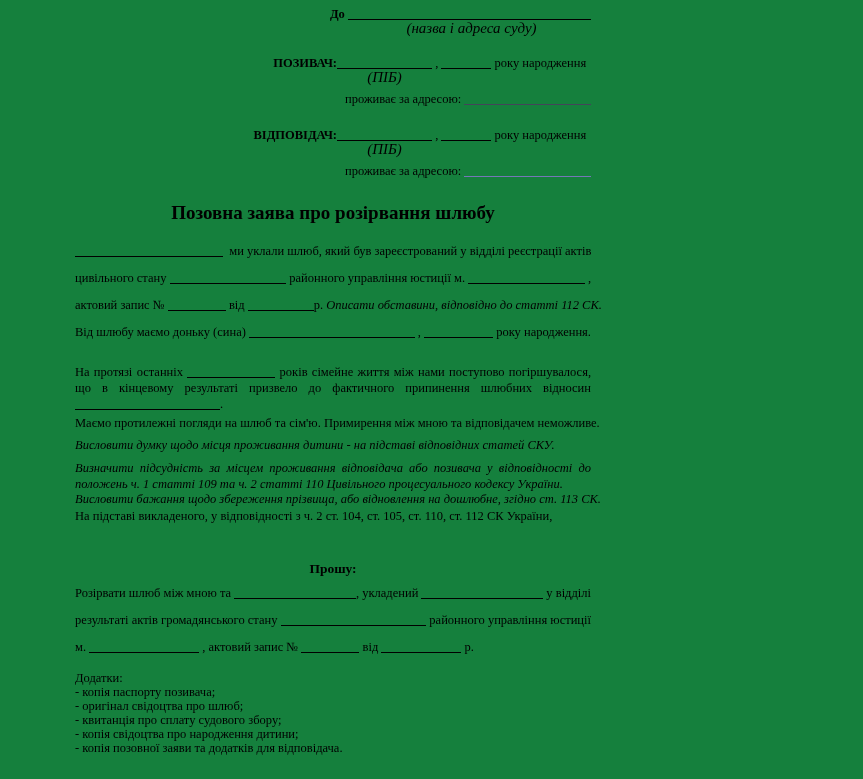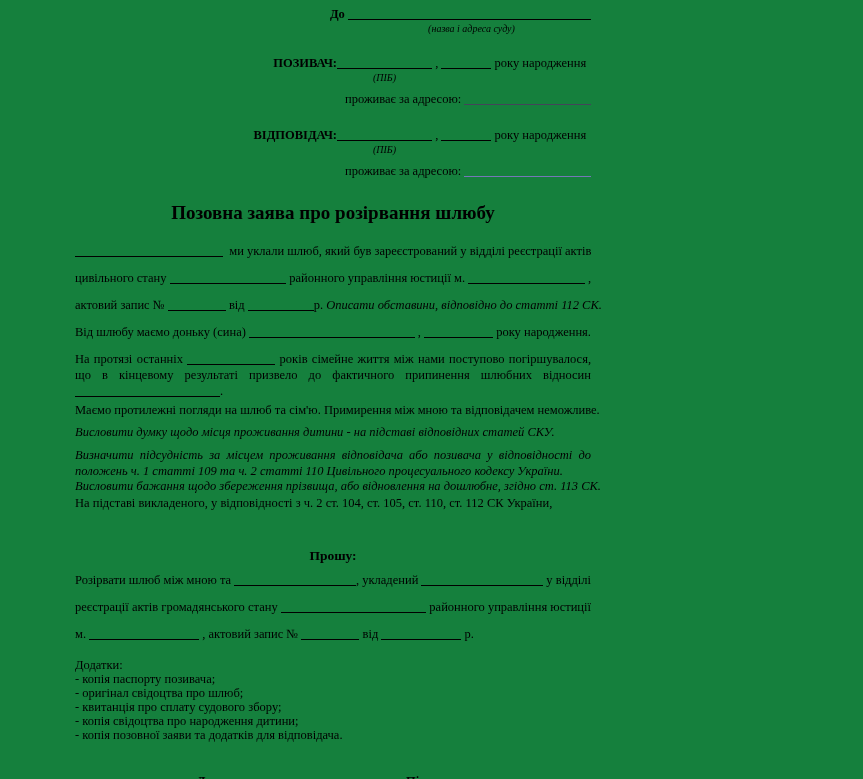--- a/index.html
+++ b/index.html
@@ -17,35 +17,35 @@
   .just{text-align:justify;line-height:16px;}
   .it{font-style:italic;}
   .b{font-weight:bold;}
   .bl{
     display:inline-block;
     border-bottom:1px solid #000;
     height:12px;vertical-align:-2px;
   }
   .row .bl{margin-bottom:2px;vertical-align:baseline;}
   .fx{flex:1 1 auto;}
-  .hint{font-size:10px;font-style:italic;text-align:center;line-height:13px;}
+  .hint{font-size:15px;font-style:italic;text-align:center;line-height:13px;}
   
   .court-row{margin-left:255px;}
   .court-hint{margin-left:277px;width:239px;}
   .party-row{margin-top:21px;}
   .party-label{display:inline-block;margin-left:148px;width:114px;font-weight:bold;text-align:right;}
   .pib-hint{margin-left:262px;width:95px;}
   .addr-row{margin-left:270px;margin-top:8px;}
   .addr-row .bl{border-bottom-color:#44445a;}
   .addr-row.def .bl{border-bottom-color:#7577b8;}
   
   .title{margin-top:24px;text-align:center;font-weight:bold;font-size:19px;line-height:19px;}
   
   .m12{margin-top:12px;}
-  .m11{margin-top:11px;}
+  .m11{margin-top:24px;}
   .m9{margin-top:9px;}
   .m7{margin-top:7px;}
   .m6{margin-top:0;}
   .m4{margin-top:4px;}
   .m2{margin-top:2px;}
   .m22{margin-top:22px;}
   .m16{margin-top:16px;}
   .m36{margin-top:36px;}
   .req-head{text-align:center;font-weight:bold;font-size:13.5px;line-height:17px;}
   .attach{line-height:14px;}
@@ -130,21 +130,21 @@
 
     <div class="req-head m36">Прошу:</div>
     <div class="row line m9">
       <span class="sp"><span>Розірвати шлюб між мною та</span>&nbsp;</span>
       <span class="bl fx"></span>
       <span class="sp"><span>, укладений</span>&nbsp;</span>
       <span class="bl fx"></span>
       <span class="sp">&nbsp;<span>у відділі</span></span>
     </div>
     <div class="row line m12">
-      <span class="sp"><span>реєстрації актів громадянського стану</span>&nbsp;</span>
+      <span class="sp"><span>результаті актів громадянського стану</span>&nbsp;</span>
       <span class="bl fx"></span>
       <span class="sp">&nbsp;<span>районного управління юстиції</span></span>
     </div>
     <div class="line m12">
       <span>м.</span><span class="sp">&nbsp;</span><span class="bl" style="width:110px"></span><span class="sp">&nbsp;</span><span>, актовий запис №</span><span class="sp">&nbsp;</span><span class="bl" style="width:58px"></span><span class="sp">&nbsp;</span><span>від</span><span class="sp">&nbsp;</span><span class="bl" style="width:80px"></span><span class="sp">&nbsp;</span><span>р.</span>
     </div>
 
     <div class="attach m16">
       <div>Додатки:</div>
       <div>- копія паспорту позивача;</div>

